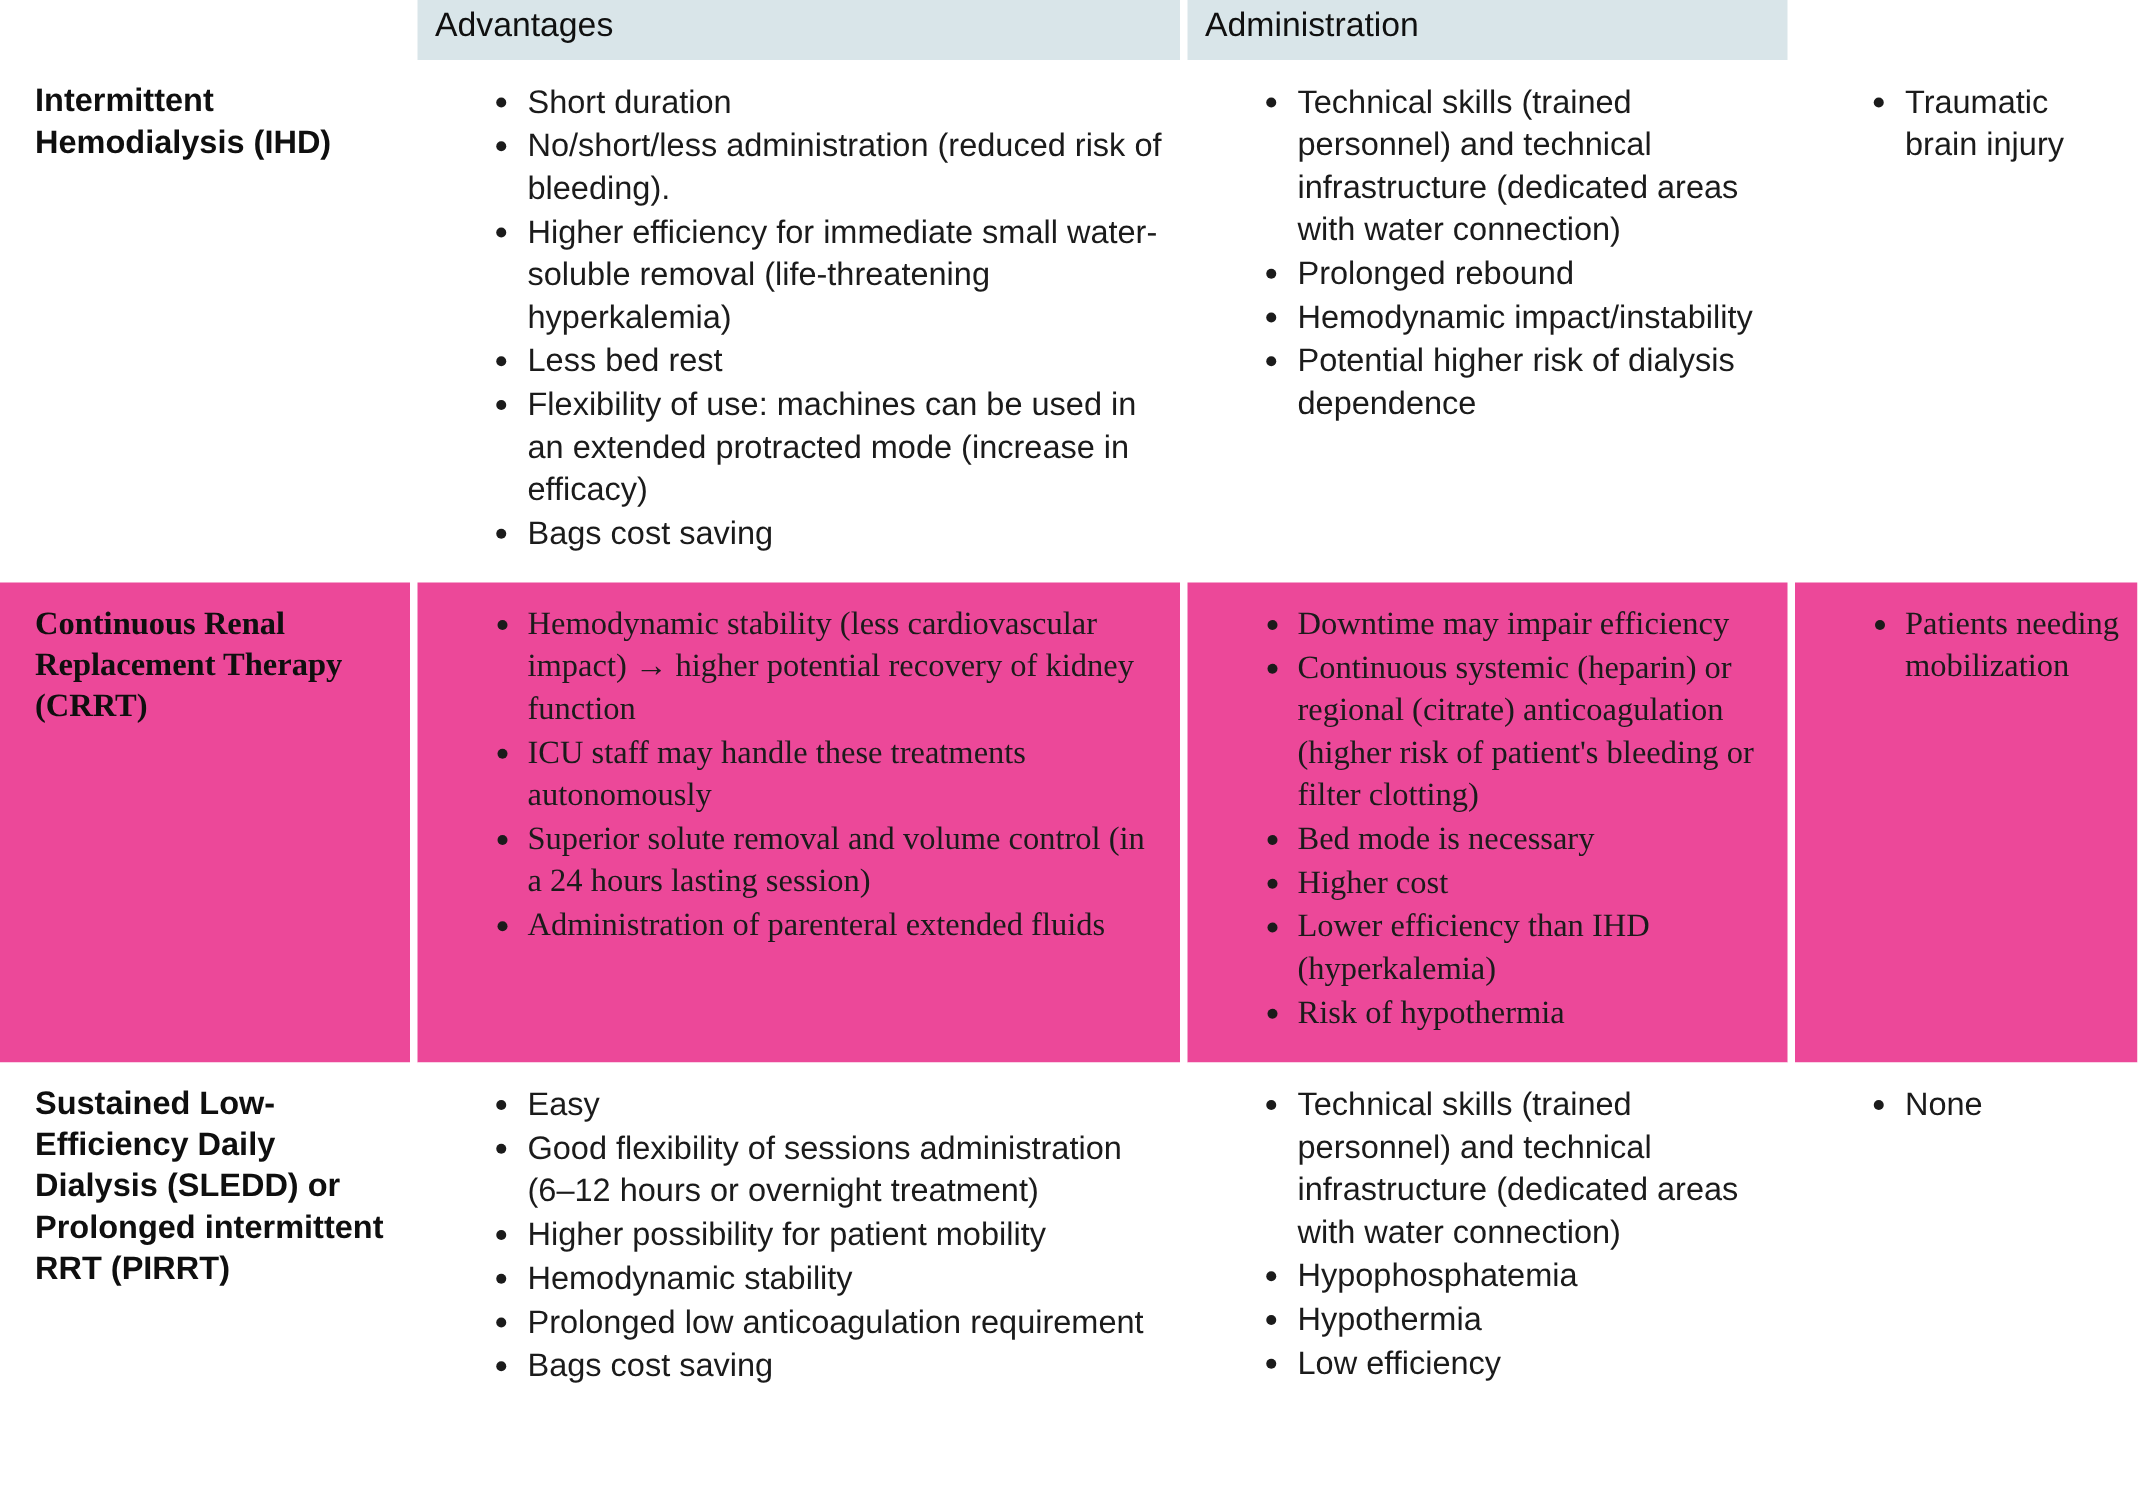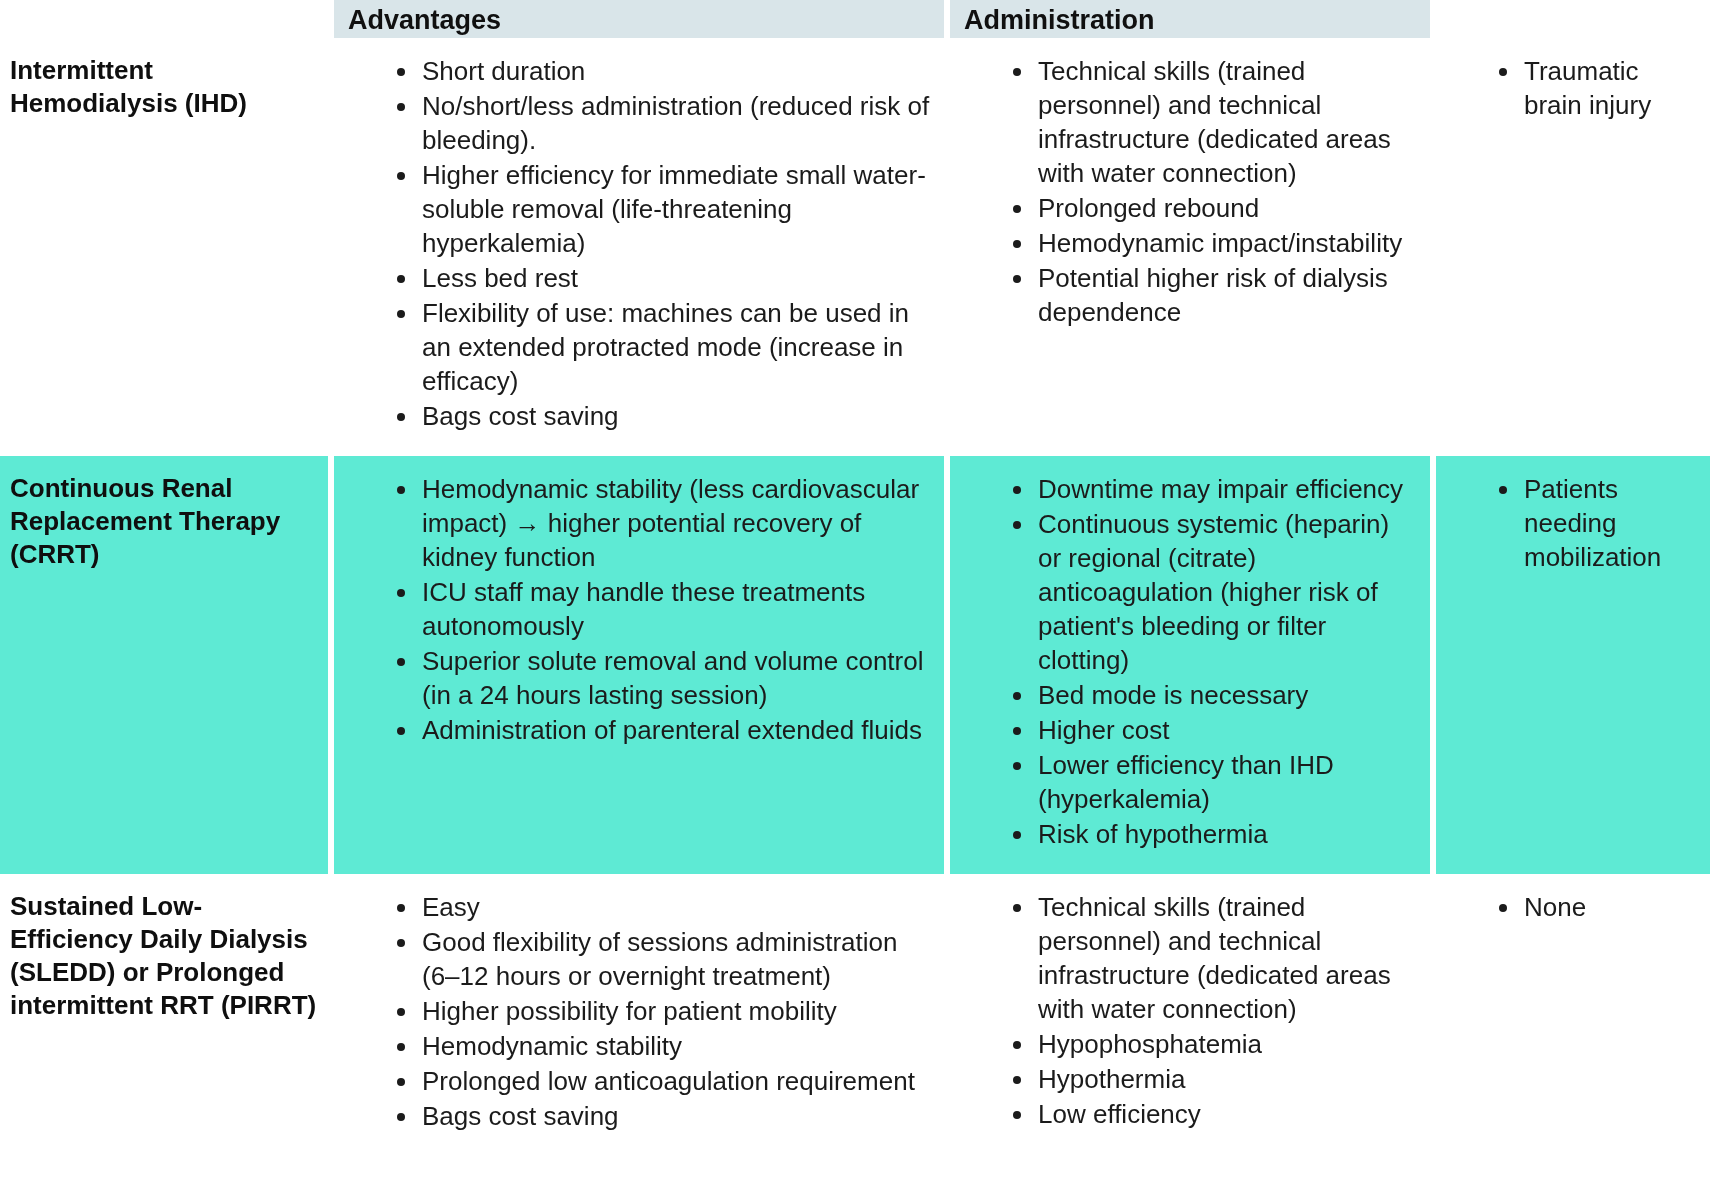--- a/index.html
+++ b/index.html
@@ -24,44 +24,45 @@
     grid-template-columns: 328px 610px 480px 1fr;
     column-gap: 6px;
     background: #ffffff;
   }
   .cell {
     box-sizing: border-box;
   }
   
   .header-row .cell {
     background: #d9e5e9;
-    font-weight: bold;
+    font-weight: normal;
     font-size: 27px;
     line-height: 36px;
-    height: 38px;
+    height: 48px;
     padding: 2px 0 0 14px;
     color: #101010;
   }
   .header-row .first {
     background: #ffffff;
   }
   
   .body-row .cell {
     background: #ffffff;
     padding-top: 16px;
     padding-bottom: 22px;
   }
   .body-row.tinted .cell {
-    background: #5eead4;
+    background: #ec4899;
+    font-family: Liberation Serif, serif;
   }
   .label-cell {
     font-weight: bold;
     font-size: 26px;
     line-height: 33px;
-    padding-left: 10px;
+    padding-left: 28px;
     padding-right: 10px;
     color: #0f0f0f;
   }
   ul.bullet-list {
     margin: 0;
     padding-left: 86px;
     padding-right: 14px;
     list-style: disc outside;
   }
   ul.bullet-list li {

